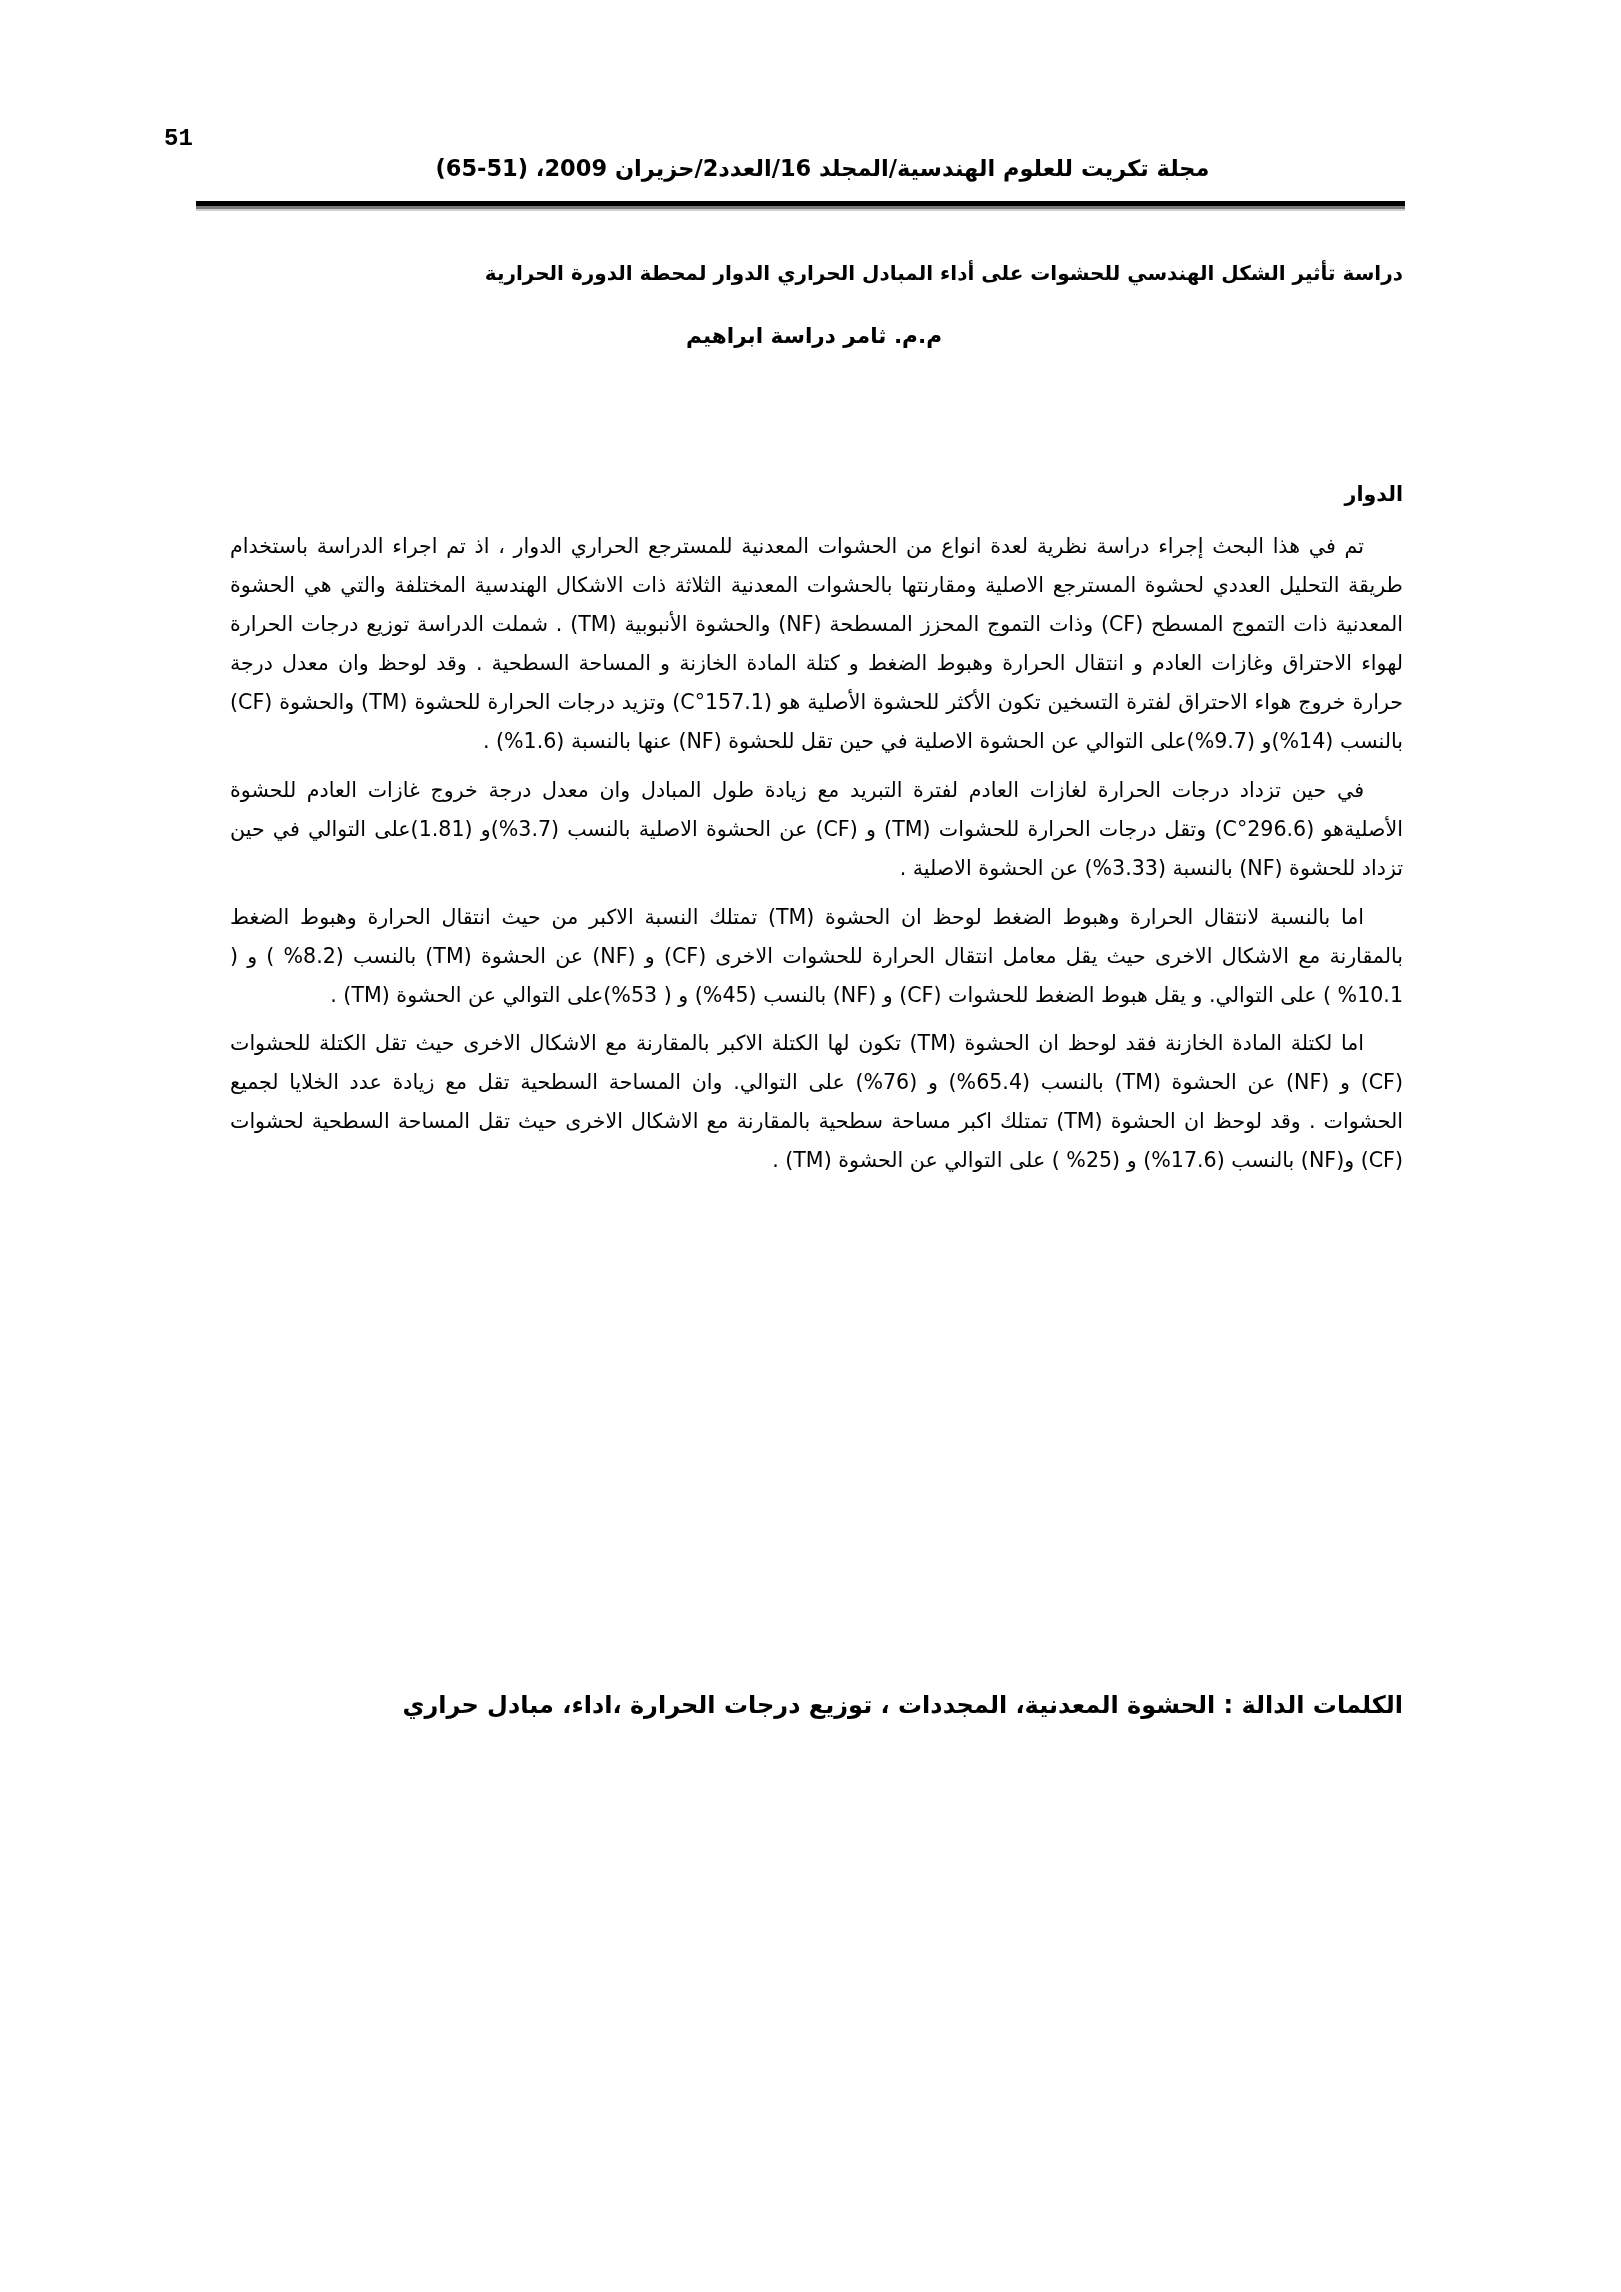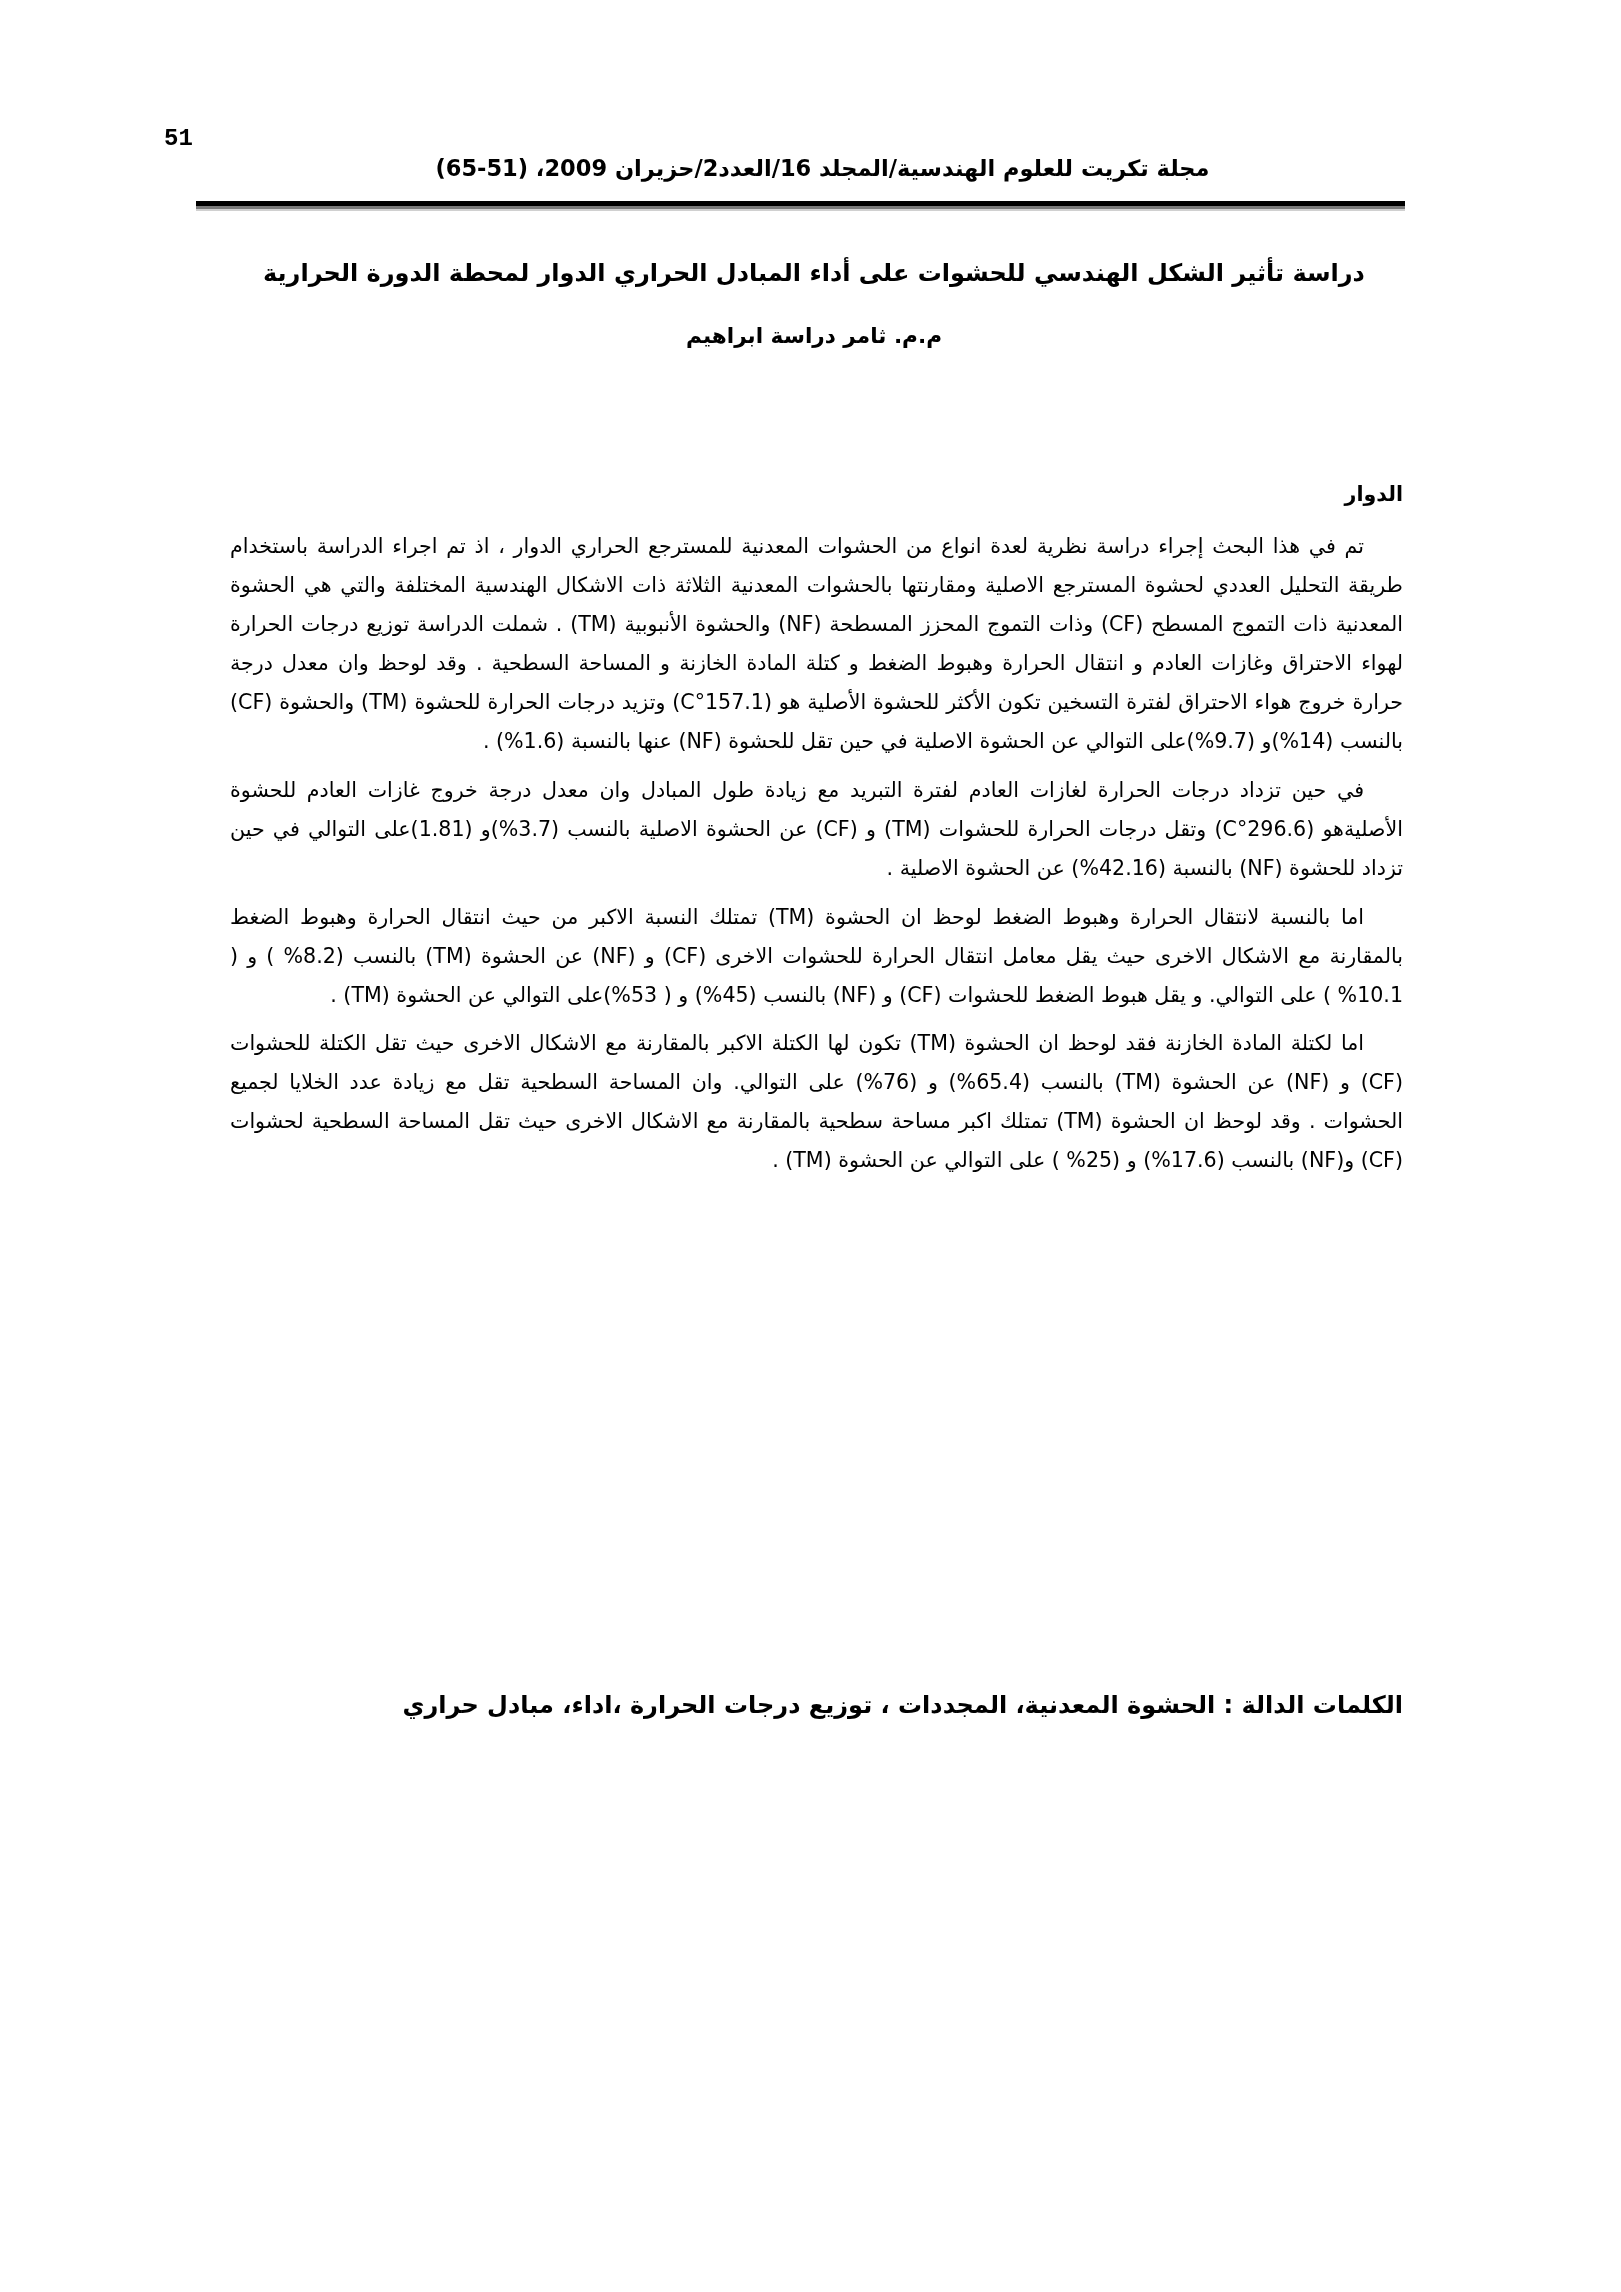--- a/index.html
+++ b/index.html
@@ -7,21 +7,21 @@
          font-family: "DejaVu Sans", "Liberation Sans", sans-serif; color: #000; }
   .page-number { position: absolute; left: 164px; top: 125px; font-family: Liberation Mono, monospace;
                  font-weight: bold; font-size: 24px; }
   .journal-header { position: absolute; left: 240px; right: 216px; top: 155px; text-align: center;
                     direction: rtl; font-weight: bold; font-size: 22.5px; }
   .header-rule { position: absolute; left: 196px; right: 216px; top: 201px; height: 8.8px; }
   .header-rule .r1 { height: 4.9px; background: #000; }
   .header-rule .r2 { height: 2.9px; background: #7a7a7a; }
   .header-rule .r3 { height: 2px; background: #d0d0d0; }
   .title-block { position: absolute; left: 225px; right: 218px; top: 250px; direction: rtl; text-align: center; }
-  .paper-title { font-weight: bold; font-size: 24px; margin: 0 0 13.7px 0; line-height: 47px; }
+  .paper-title { font-weight: bold; font-size: 20px; margin: 0 0 13.7px 0; line-height: 47px; text-align: right; }
   .author, .affiliation { font-weight: bold; font-size: 21.6px; margin: 0; line-height: 49px; }
   .section-heading { position: absolute; right: 218px; top: 482px; direction: rtl; font-weight: bold; font-size: 20.6px; }
   .abstract { position: absolute; left: 230px; right: 218px; top: 527px; direction: rtl; text-align: justify;
               text-align-last: right; font-size: 20.6px; line-height: 39px; }
   .abstract p { margin: 0 0 9.8px 0; text-indent: 39px; }
   .keywords { position: absolute; left: 230px; right: 218px; top: 1691px; direction: rtl; font-weight: bold; font-size: 24px; }
 </style>
 </head>
 <body>
 
@@ -37,19 +37,19 @@
 
 <div class="title-block">
   <h1 class="paper-title">دراسة تأثير الشكل الهندسي للحشوات على أداء المبادل الحراري الدوار لمحطة الدورة الحرارية</h1>
   <p class="author">م.م. ثامر دراسة ابراهيم</p>
 </div>
 
 <div class="section-heading">الدوار</div>
 
 <div class="abstract">
   <p>تم في هذا البحث إجراء دراسة نظرية لعدة انواع من الحشوات المعدنية للمسترجع الحراري الدوار ، اذ تم اجراء الدراسة باستخدام طريقة التحليل العددي لحشوة المسترجع الاصلية ومقارنتها بالحشوات المعدنية الثلاثة ذات الاشكال الهندسية المختلفة والتي هي الحشوة المعدنية ذات التموج المسطح (CF) وذات التموج المحزز المسطحة (NF) والحشوة الأنبوبية (TM) . شملت الدراسة توزيع درجات الحرارة لهواء الاحتراق وغازات العادم و انتقال الحرارة وهبوط الضغط و كتلة المادة الخازنة و المساحة السطحية . وقد لوحظ وان معدل درجة حرارة خروج هواء الاحتراق لفترة التسخين تكون الأكثر للحشوة الأصلية هو (157.1°C) وتزيد درجات الحرارة للحشوة (TM) والحشوة (CF) بالنسب (14%)و (9.7%)على التوالي عن الحشوة الاصلية في حين تقل للحشوة (NF) عنها بالنسبة (1.6%) .</p>
-  <p>في حين تزداد درجات الحرارة لغازات العادم لفترة التبريد مع زيادة طول المبادل وان معدل درجة خروج غازات العادم للحشوة الأصليةهو (296.6°C) وتقل درجات الحرارة للحشوات (TM) و (CF) عن الحشوة الاصلية بالنسب (3.7%)و (1.81)على التوالي في حين تزداد للحشوة (NF) بالنسبة (42.16%) عن الحشوة الاصلية .</p>
+  <p>في حين تزداد درجات الحرارة لغازات العادم لفترة التبريد مع زيادة طول المبادل وان معدل درجة خروج غازات العادم للحشوة الأصليةهو (296.6°C) وتقل درجات الحرارة للحشوات (TM) و (CF) عن الحشوة الاصلية بالنسب (3.7%)و (1.81)على التوالي في حين تزداد للحشوة (NF) بالنسبة (3.33%) عن الحشوة الاصلية .</p>
   <p>اما بالنسبة لانتقال الحرارة وهبوط الضغط لوحظ ان الحشوة (TM) تمتلك النسبة الاكبر من حيث انتقال الحرارة وهبوط الضغط بالمقارنة مع الاشكال الاخرى حيث يقل معامل انتقال الحرارة للحشوات الاخرى (CF) و (NF) عن الحشوة (TM) بالنسب (8.2% ) و ( 10.1% ) على التوالي. و يقل هبوط الضغط للحشوات (CF) و (NF) بالنسب (45%) و ( 53%)على التوالي عن الحشوة (TM) .</p>
   <p>اما لكتلة المادة الخازنة فقد لوحظ ان الحشوة (TM) تكون لها الكتلة الاكبر بالمقارنة مع الاشكال الاخرى حيث تقل الكتلة للحشوات (CF) و (NF) عن الحشوة (TM) بالنسب (65.4%) و (76%) على التوالي. وان المساحة السطحية تقل مع زيادة عدد الخلايا لجميع الحشوات . وقد لوحظ ان الحشوة (TM) تمتلك اكبر مساحة سطحية بالمقارنة مع الاشكال الاخرى حيث تقل المساحة السطحية لحشوات (CF) و(NF) بالنسب (17.6%) و (25% ) على التوالي عن الحشوة (TM) .</p>
 </div>
 
 <div class="keywords">الكلمات الدالة : الحشوة المعدنية، المجددات ، توزيع درجات الحرارة ،اداء، مبادل حراري</div>
 
 
 </body></html>

